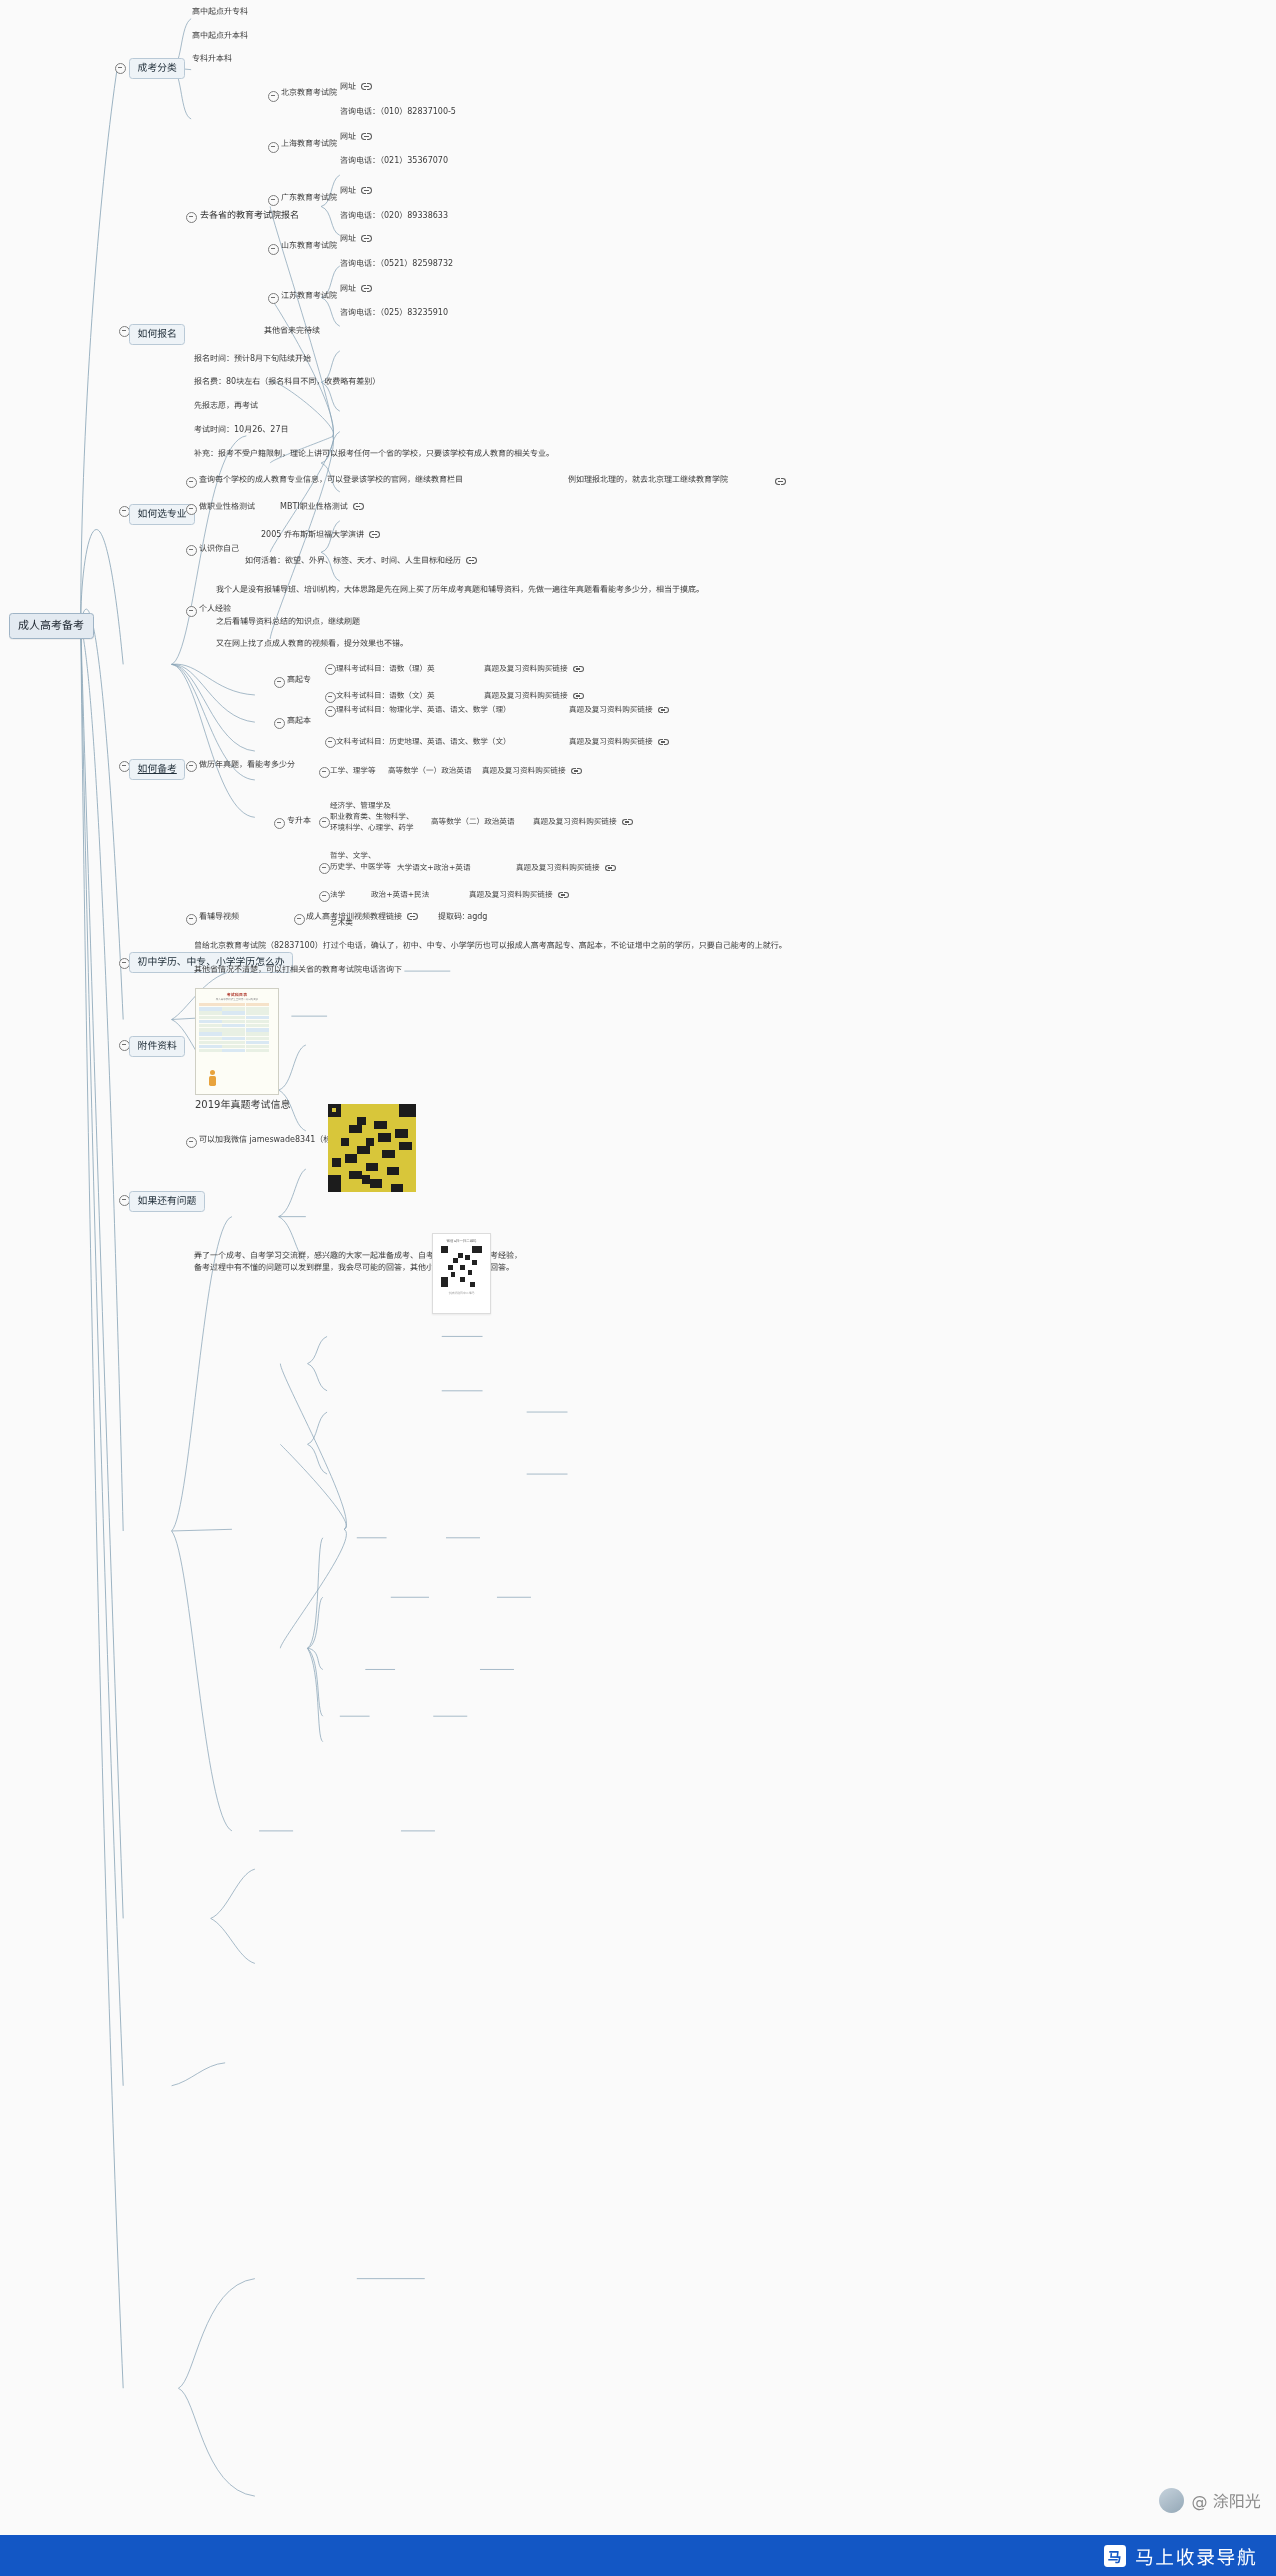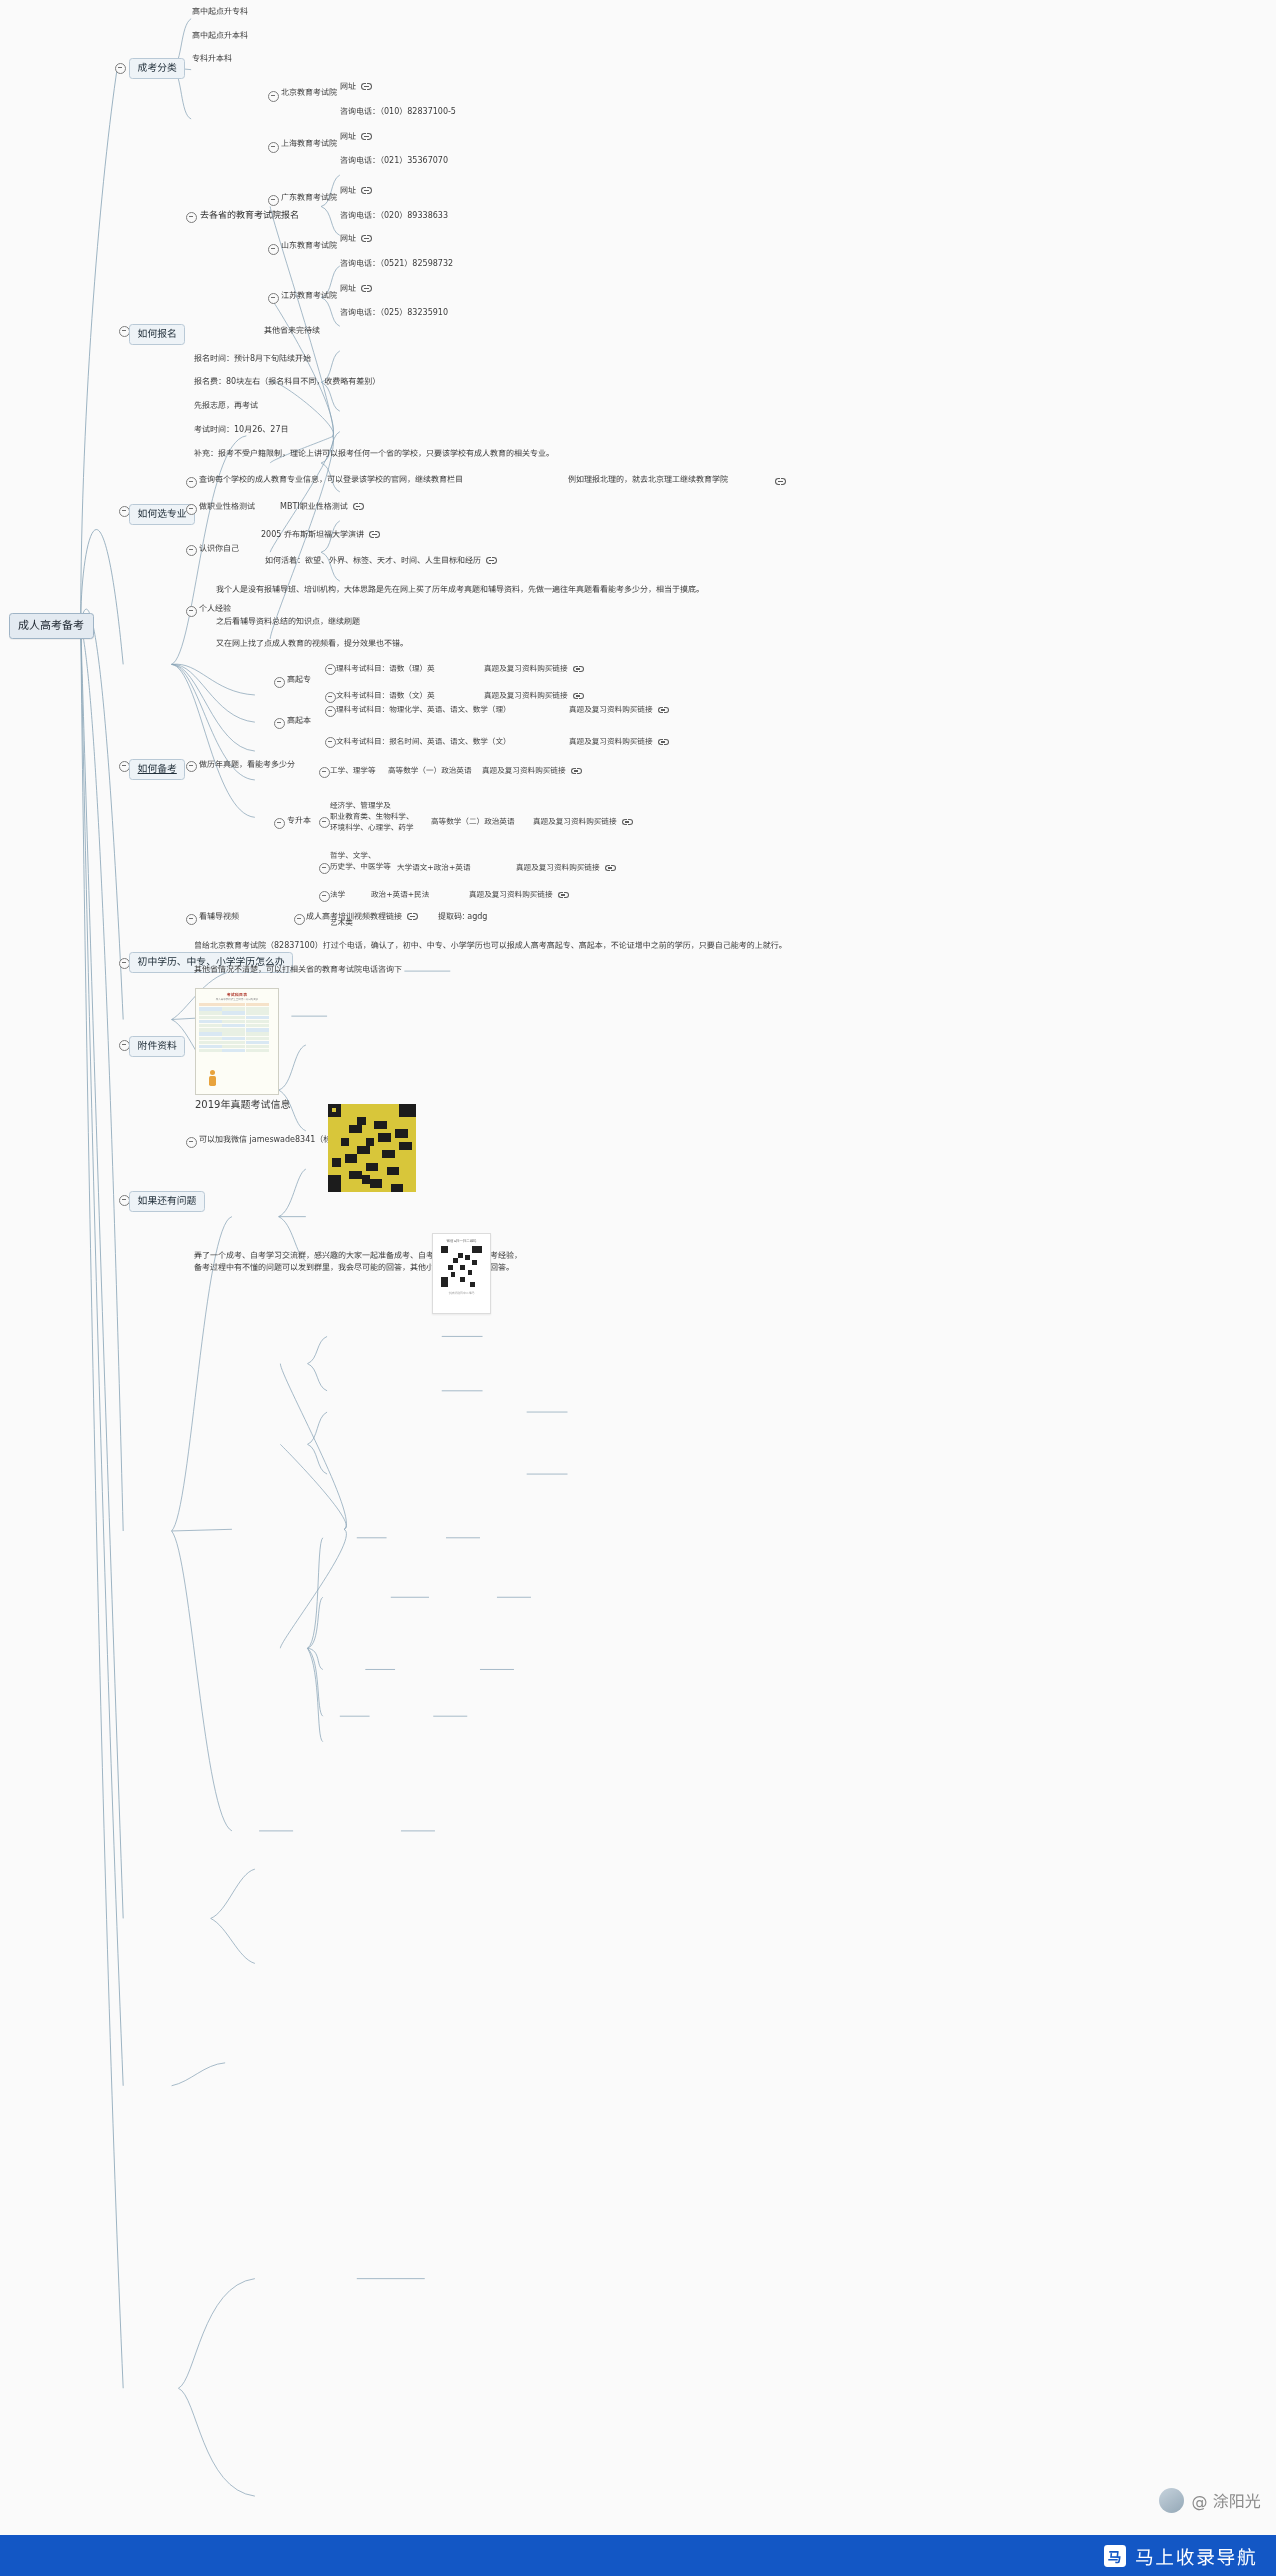--- a/index.html
+++ b/index.html
@@ -288,21 +288,21 @@
   <div class="node lvl3" style="left:199px;top:502px;">做职业性格测试</div>
   <div class="node lvl3" style="left:280px;top:502px;">
     <span>MBTI职业性格测试</span><span class="linkicon"><i></i></span>
   </div>
 
   <span class="toggle" style="left:186px;top:545px;"></span>
   <div class="node lvl3" style="left:199px;top:544px;">认识你自己</div>
   <div class="node lvl3" style="left:261px;top:530px;">
     <span>2005 乔布斯斯坦福大学演讲</span><span class="linkicon"><i></i></span>
   </div>
-  <div class="node lvl3" style="left:265px;top:556px;">
+  <div class="node lvl3" style="left:245px;top:556px;">
     <span>如何活着：欲望、外界、标签、天才、时间、人生目标和经历</span><span class="linkicon"><i></i></span>
   </div>
 
   <span class="toggle" style="left:119px;top:761px;"></span>
   <div class="node lvl1" style="left:129px;top:759px;text-decoration:underline;">如何备考</div>
 
   <span class="toggle" style="left:186px;top:606px;"></span>
   <div class="node lvl3" style="left:199px;top:604px;">个人经验</div>
   <div class="node lvl3" style="left:216px;top:585px;">我个人是没有报辅导班、培训机构，大体思路是先在网上买了历年成考真题和辅导资料，先做一遍往年真题看看能考多少分，相当于摸底。</div>
   <div class="node lvl3" style="left:216px;top:617px;">之后看辅导资料总结的知识点，继续刷题</div>
@@ -325,21 +325,21 @@
   </div>
 
   <span class="toggle" style="left:274px;top:718px;"></span>
   <div class="node lvl3" style="left:287px;top:716px;">高起本</div>
   <span class="toggle" style="left:325px;top:706px;"></span>
   <div class="node lvl4" style="left:336px;top:705px;">理科考试科目：物理化学、英语、语文、数学（理）</div>
   <div class="node lvl4" style="left:569px;top:705px;">
     <span>真题及复习资料购买链接</span><span class="linkicon"><i></i></span>
   </div>
   <span class="toggle" style="left:325px;top:737px;"></span>
-  <div class="node lvl4" style="left:336px;top:737px;">文科考试科目：报名时间、英语、语文、数学（文）</div>
+  <div class="node lvl4" style="left:336px;top:737px;">文科考试科目：历史地理、英语、语文、数学（文）</div>
   <div class="node lvl4" style="left:569px;top:737px;">
     <span>真题及复习资料购买链接</span><span class="linkicon"><i></i></span>
   </div>
 
   <span class="toggle" style="left:274px;top:818px;"></span>
   <div class="node lvl3" style="left:287px;top:816px;">专升本</div>
 
   <span class="toggle" style="left:319px;top:767px;"></span>
   <div class="node lvl4" style="left:330px;top:766px;">工学、理学等</div>
   <div class="node lvl4" style="left:388px;top:766px;">高等数学（一）政治英语</div>

